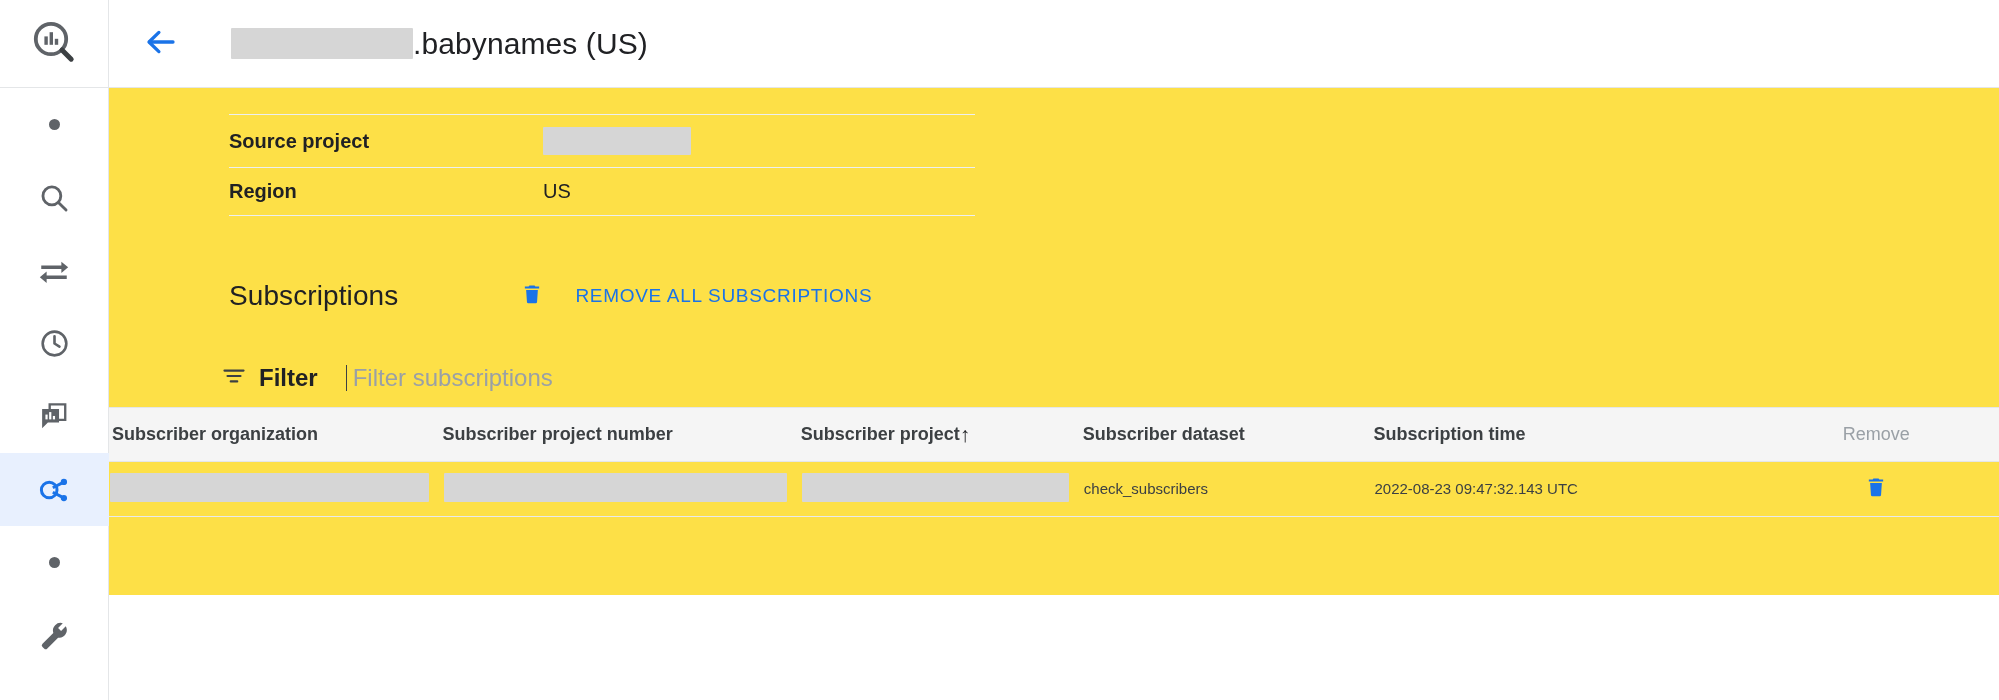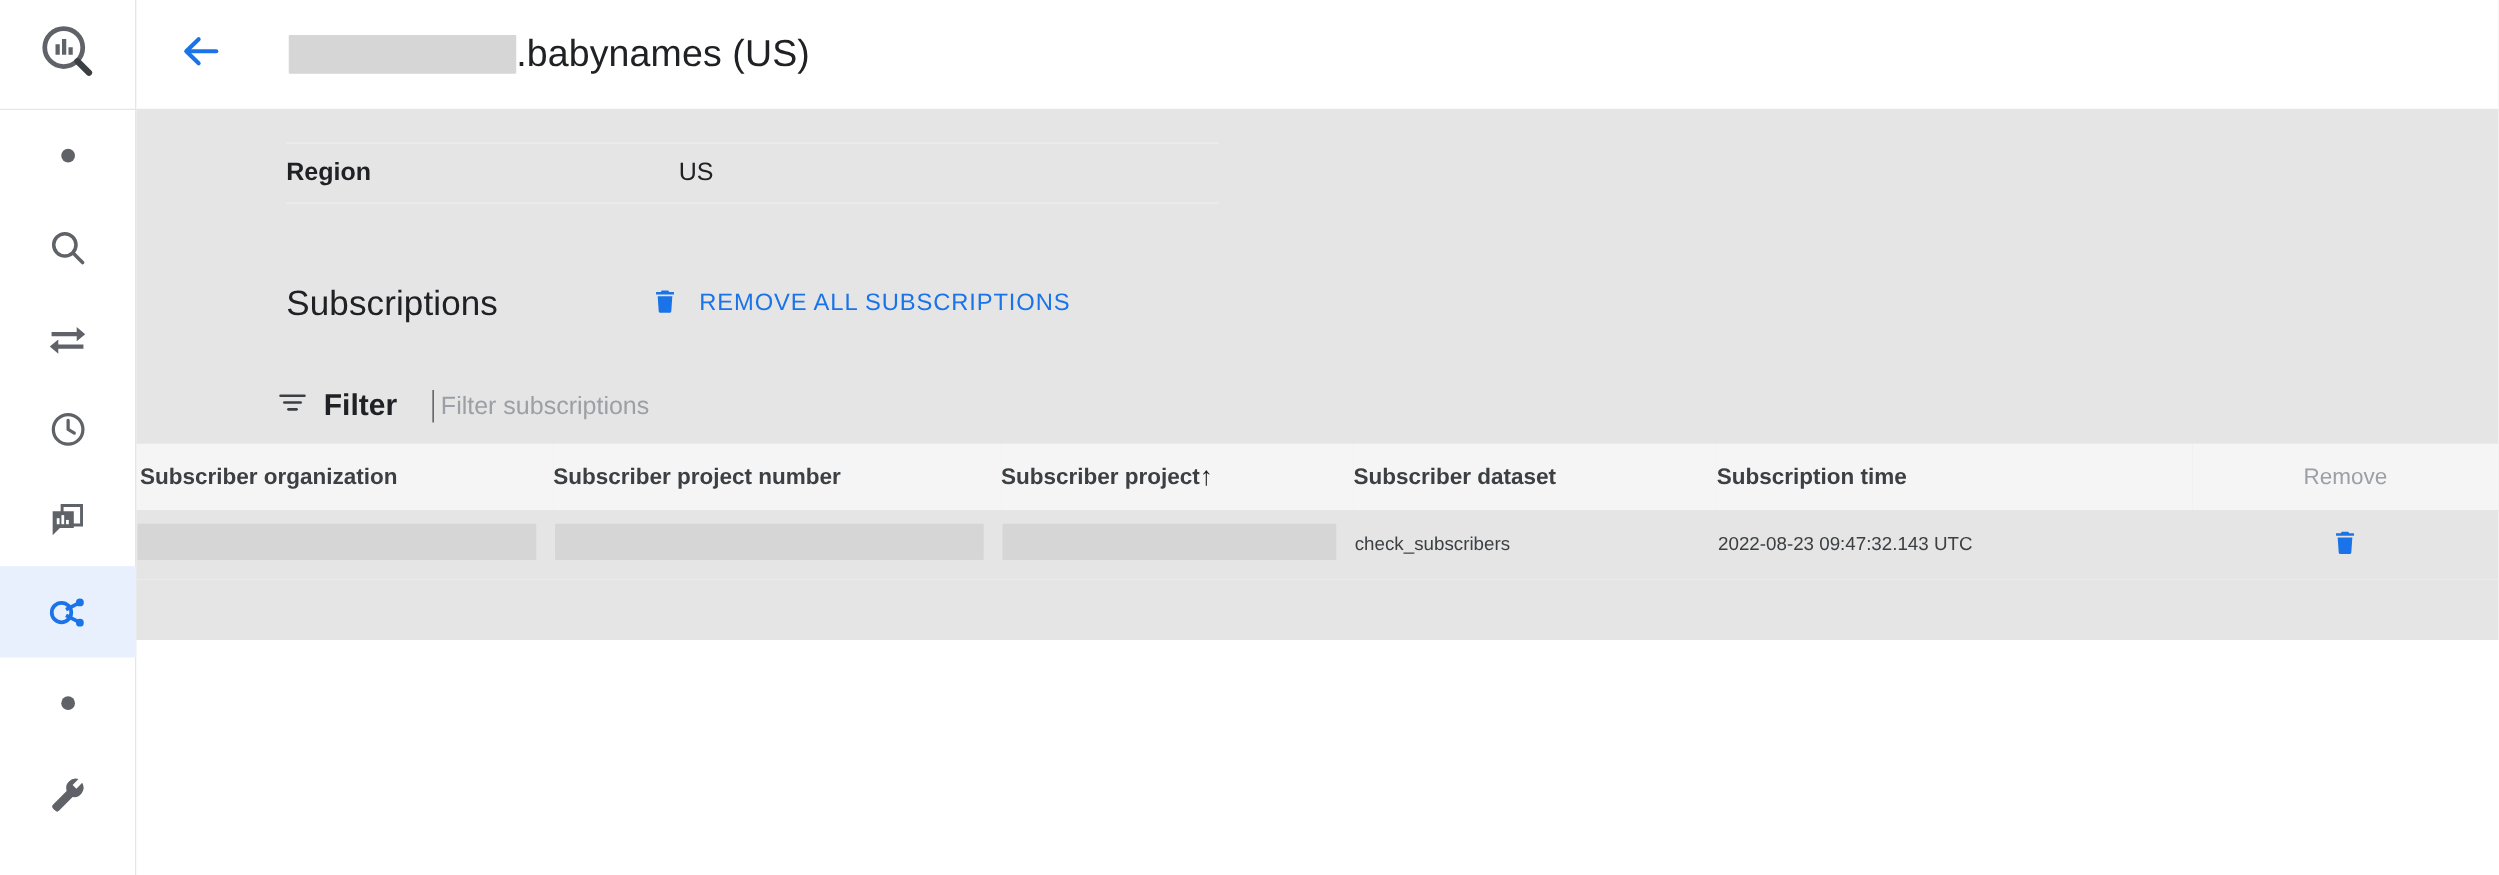--- a/index.html
+++ b/index.html
@@ -56,23 +56,23 @@
   .rail-item.active { background: #e8f0fe; }
   .rail-item svg { display: block; }
   .dot {
     width: 11px; height: 11px; border-radius: 50%;
     background: #5f6368;
   }
 
   
   .main {
     flex: 1 1 auto;
-    height: 512px;
+    height: 595px;
     position: relative;
-    background: #e5e5e5;
+    background: #fde047;
     overflow: hidden;
   }
   .topbar {
     height: 88px;
     display: flex;
     align-items: center;
     padding-left: 24px;
     border-bottom: 1px solid #e4e6e8;
     background: #fff;
   }
@@ -133,21 +133,21 @@
     color: #202124;
     font-weight: normal;
     margin: 0;
     letter-spacing: .1px;
   }
   .remove-all {
     display: flex;
     align-items: center;
     margin-left: 123px;
     cursor: pointer;
-    gap: 16px;
+    gap: 32px;
   }
   .remove-all-label {
     color: #1a73e8;
     font-size: 19px;
     font-weight: 500;
     letter-spacing: .7px;
   }
 
   
   .filter-bar {
@@ -166,21 +166,21 @@
   }
   .filter-label {
     font-size: 24px;
     font-weight: bold;
     color: #202124;
   }
   .filter-input {
     margin-left: 28px;
     border: none;
     outline: none;
-    font-size: 20px;
+    font-size: 24px;
     color: #5f6368;
     font-family: "Liberation Sans", sans-serif;
     width: 520px;
     background: transparent;
     border-left: 1.5px solid #3c4043;
     padding-left: 6px;
     height: 26px;
     line-height: 26px;
   }
   .filter-input::placeholder { color: #9aa0a6; opacity: 1; }
@@ -336,20 +336,26 @@
       <div class="page-title">
         <span class="redact title-redact"></span>
           <span>.babynames (US)</span>
       </div>
     </div>
 
     <div class="content">
 
       <table class="detail-table">
         <tbody>
+          <tr>
+            <td class="k">Source project</td>
+            <td class="v">
+              <span class="redact proj-redact"></span>
+            </td>
+          </tr>
           <tr>
             <td class="k">Region</td>
             <td class="v">US</td>
           </tr>
         </tbody>
       </table>
 
       <div class="subs-head">
         <h2 class="subs-title">Subscriptions</h2>
         <div class="remove-all">

